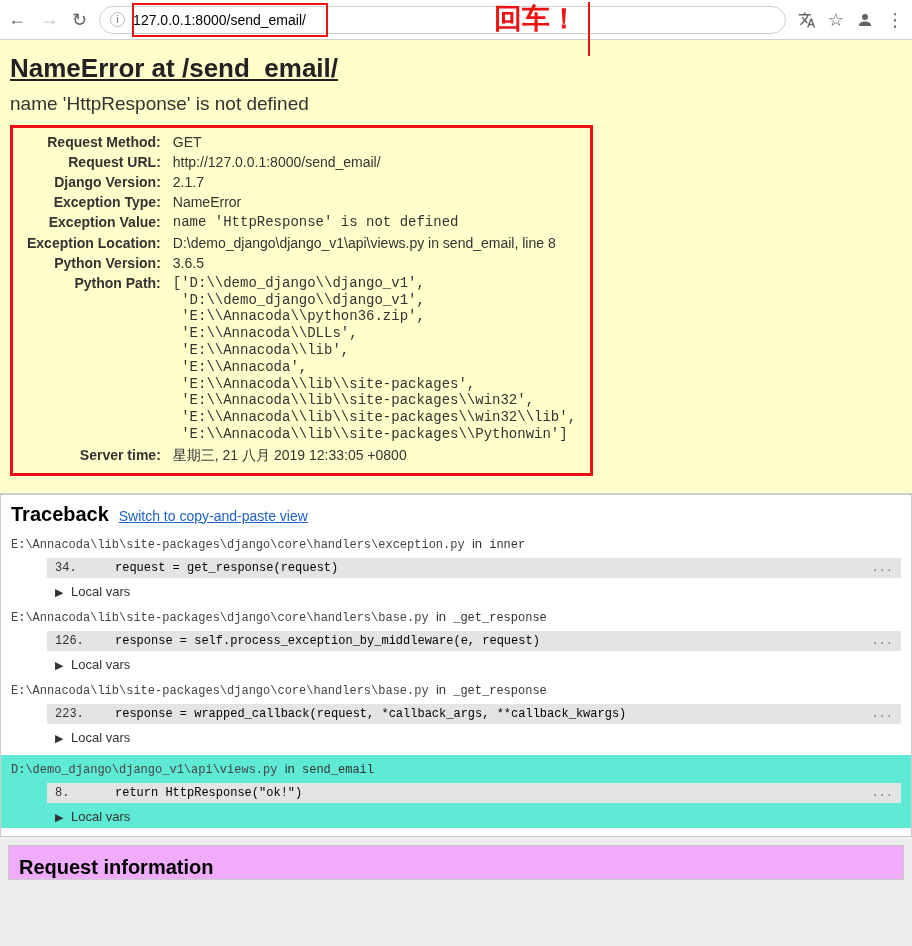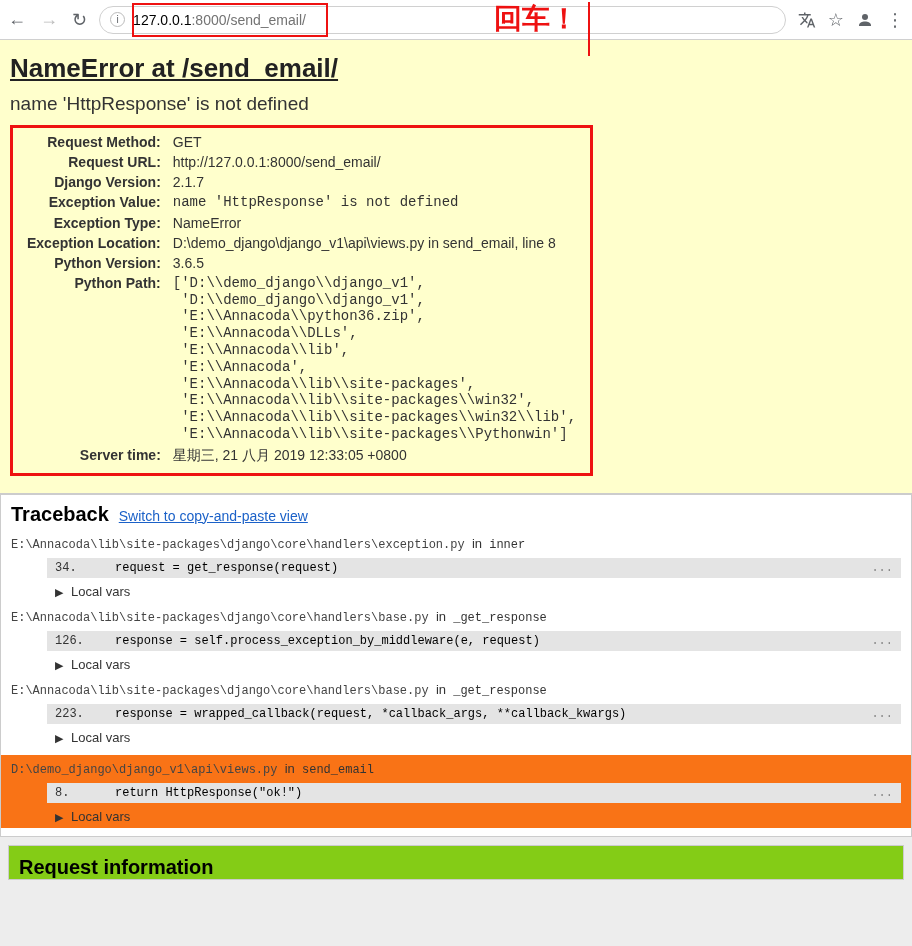--- a/index.html
+++ b/index.html
@@ -4,52 +4,52 @@
 <style>
   * { margin:0; padding:0; box-sizing:border-box; }
   body { font-family:"Segoe UI",Arial,sans-serif; font-size:14px; background:#ededed; width:912px; }
   
   .chrome { height:40px; background:#fff; border-bottom:1px solid #d0d0d0; display:flex; align-items:center; padding:0 8px; gap:12px; }
   .chrome .nav { display:flex; align-items:center; gap:14px; color:#5f6368; }
   .chrome .nav span { font-size:18px; }
   .addr { flex:1; height:28px; border:1px solid #d0d0d0; border-radius:14px; display:flex; align-items:center; padding:0 10px; gap:8px; color:#5f6368; font-size:14px; position:relative; }
   .addr .info { border:1px solid #bbb; border-radius:50%; width:15px; height:15px; font-size:10px; display:flex; align-items:center; justify-content:center; }
   .addr .url-text { color:#000; }
-  .addr .url-text .gray { color:#737373; }
+  .addr .url-text .gray { color:#000000; }
   .addr .redbox { position:absolute; left:32px; top:-4px; width:196px; height:34px; border:2px solid #e11; pointer-events:none; }
   .chrome .right { display:flex; align-items:center; gap:12px; color:#5f6368; }
   .chrome .right svg { width:18px; height:18px; fill:#5f6368; }
   .annot { position:absolute; top:0; left:494px; color:#e11; font-size:28px; font-weight:600; pointer-events:none; z-index:10; }
   .annot .bar { position:absolute; left:94px; top:2px; width:2px; height:54px; background:#e11; }
   .page-wrap { position:relative; }
   
   .yellow { background:#ffffcc; padding:10px 10px 14px 10px; border-bottom:1px solid #ccc; }
   .yellow h1 { font-size:26px; font-weight:600; color:#222; padding:3px 0 5px 0;text-decoration:underline; }
   .yellow h2 { font-size:19px; font-weight:400; color:#333; padding:4px 0 10px 0; }
   .meta-box { border:3px solid #e11; padding:4px 8px 6px 8px; display:inline-block; min-width:555px; }
   table.meta { border-collapse:collapse; }
   table.meta th { text-align:right; font-weight:600; color:#333; padding:2px 6px; vertical-align:top; font-size:14px; white-space:nowrap; }
   table.meta td { padding:2px 6px; color:#333; font-size:14px; }
   .mono { font-family:Consolas,"Courier New",monospace; font-size:12px; white-space:pre; line-height:1.2; }
   
   .section { background:#fff; border:1px solid #ccc; padding:8px 10px; }
   .section h2 { font-size:20px; font-weight:700; display:inline; }
   .switch { color:#1b61c8; text-decoration:underline; font-size:14px; margin-left:6px; }
   .frame { margin-top:10px; font-size:13px; }
-  .frame.hl { background:#f97316; padding:6px 0 4px 0; margin-left:-10px; margin-right:-10px; padding-left:10px; padding-right:10px; }
+  .frame.hl { background:#5eead4; padding:6px 0 4px 0; margin-left:-10px; margin-right:-10px; padding-left:10px; padding-right:10px; }
   .frame .loc { font-family:Consolas,"Courier New",monospace; font-size:12px; color:#444; }
   .frame .loc .in { font-family:"Segoe UI",Arial,sans-serif; font-size:13px; color:#333; }
   .frame .loc .fn { font-family:Consolas,"Courier New",monospace; font-size:12px; color:#333; }
   .codeline { background:#e4e4e4; margin:6px 0 6px 36px; padding:3px 8px; font-family:Consolas,"Courier New",monospace; font-size:12px; display:flex; }
   .codeline .ln { width:60px; color:#333; }
   .codeline .code { flex:1; }
   .codeline .dots { color:#888; }
   .localvars { margin-left:44px; margin-top:4px; color:#333; font-size:13px; }
   .localvars .tri { font-size:11px; margin-right:4px; }
-  .req-info { background:#84cc16; border:1px solid #ccc; margin:8px; padding:10px 10px 0 10px; }
+  .req-info { background:#f0abfc; border:1px solid #ccc; margin:8px; padding:10px 10px 0 10px; }
   .req-info h2 { font-size:20px; font-weight:700; }
 </style>
 </head>
 <body>
 
 <div class="page-wrap">
 
 <div class="chrome">
   <div class="nav">
     <span>←</span>
@@ -93,26 +93,26 @@
             </tr>
       <tr>
               <th>Request URL:</th>
               <td>http://127.0.0.1:8000/send_email/</td>
             </tr>
       <tr>
               <th>Django Version:</th>
               <td>2.1.7</td>
             </tr>
       <tr>
+              <th>Exception Type:</th>
+              <td>NameError</td>
+            </tr>
+      <tr>
               <th>Exception Value:</th>
               <td class="mono">name 'HttpResponse' is not defined</td>
-            </tr>
-      <tr>
-              <th>Exception Type:</th>
-              <td>NameError</td>
             </tr>
       <tr>
               <th>Exception Location:</th>
               <td>D:\demo_django\django_v1\api\views.py in send_email, line 8</td>
             </tr>
       <tr>
               <th>Python Version:</th>
               <td>3.6.5</td>
             </tr>
       <tr>

